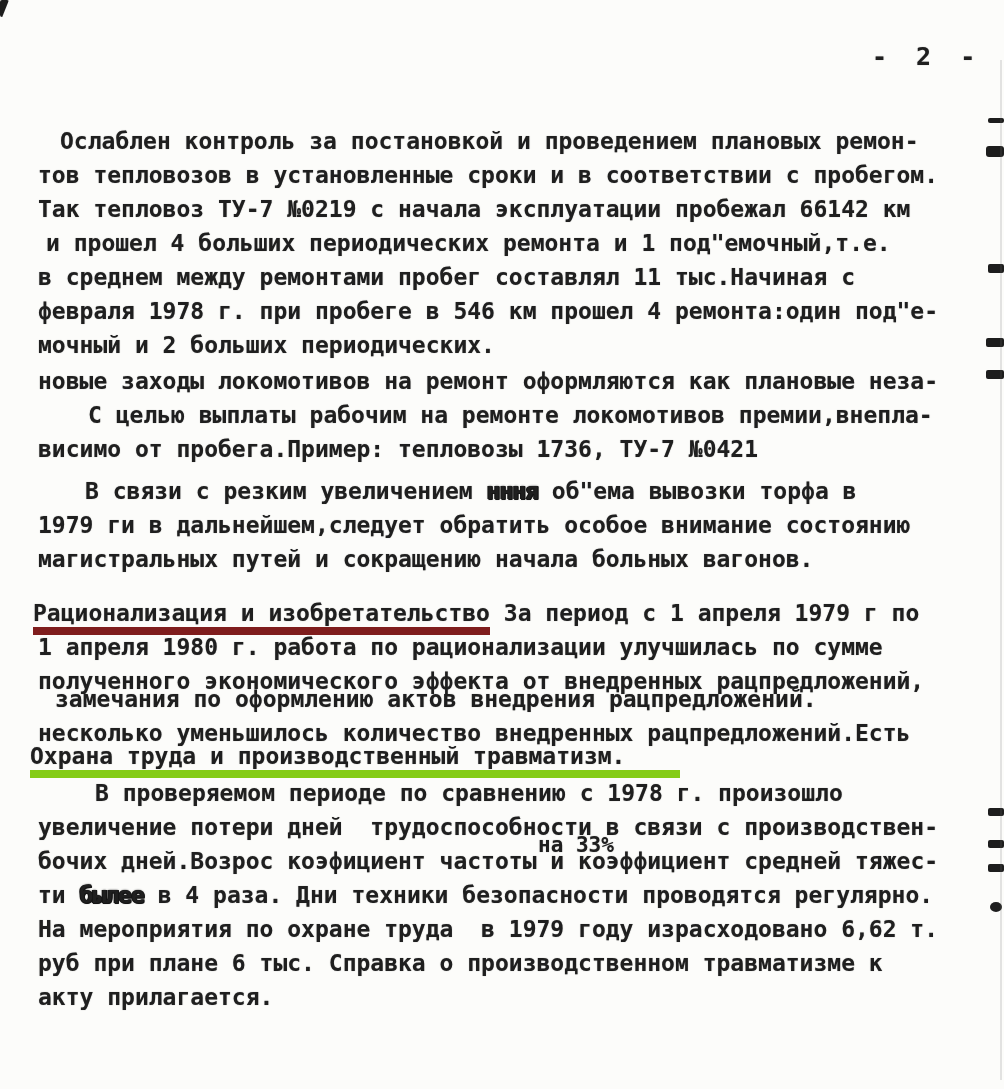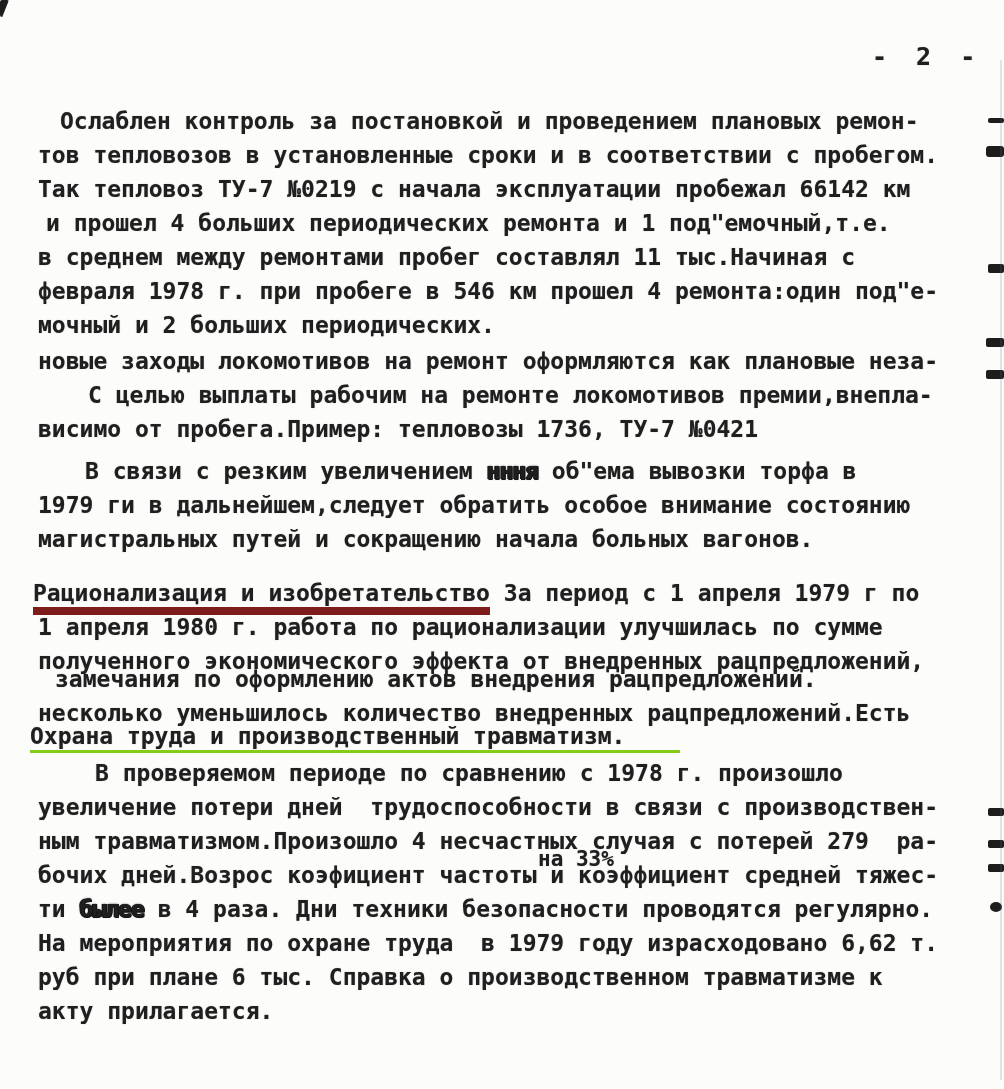--- a/index.html
+++ b/index.html
@@ -6,32 +6,32 @@
   #page{
     position:relative;
     width:1004px;height:1089px;
     background:#fcfcfa;
     overflow:hidden;
     font-family:"DejaVu Sans Mono","Liberation Mono",monospace;
     font-weight:700;
     color:#1f1f1f;
     text-shadow:0 0 1px rgba(30,30,30,0.45);
   }
-  .para{position:absolute;left:38px;right:6px;}
+  .para{position:absolute;left:38px;right:6px;margin-top:20px;}
   .line{height:34px;line-height:30px;font-size:23px;white-space:pre;position:relative;}
   .ind-22{padding-left:22px;}
   .ind-50{padding-left:50px;}
   .ind-47{padding-left:47px;}
   .ind-57{padding-left:57px;}
   .ind-17{padding-left:17px;}
   .ind-8{padding-left:8px;}
   .tight{margin-top:-16px;}
   .shift-5{margin-left:-5px;}
   .underlined{border-bottom:8px solid #7f1d1d;padding-bottom:1px;}
-  .underline-ext{border-bottom:3px solid #84cc16;padding-bottom:1px;padding-right:55px;}
+  .underline-ext{border-bottom:8px solid #84cc16;padding-bottom:1px;padding-right:55px;}
   .overtype{
     letter-spacing:-1px;
     text-shadow:1px 0 0 #151515,-1px 0 0 #151515,0 1px 0 #151515,1px 1px 0 #151515,0 0 2px rgba(0,0,0,.8);
   }
   .sup{
     position:absolute;left:500px;top:-16px;
     font-size:21px;white-space:pre;
     text-shadow:0 0 1px rgba(30,30,30,0.5);
   }
   #page-number{
@@ -79,21 +79,20 @@
     <div class="line">несколько уменьшилось количество внедренных рацпредложений.Есть</div>
   </div>
 
   <div class="para" style="top:721px;left:30px;">
     <div class="line"><span class="underline-ext">Охрана труда и производственный травматизм.</span></div>
   </div>
 
   <div class="para" style="top:758px;">
     <div class="line ind-57">В проверяемом периоде по сравнению с 1978 г. произошло</div>
     <div class="line">увеличение потери дней  трудоспособности в связи с производствен-</div>
-    <div class="line">ным травматизмом.Произошло 4 несчастных случая с потерей 279  ра-</div>
     <div class="line"><span>бочих дней.Возрос коэфициент частоты </span><span class="sup">на 33%</span><span>и коэффициент средней тяжес-</span></div>
     <div class="line"><span>ти </span><span class="overtype">былее</span><span> в 4 раза. Дни техники безопасности проводятся регулярно.</span></div>
     <div class="line">На мероприятия по охране труда  в 1979 году израсходовано 6,62 т.</div>
     <div class="line">руб при плане 6 тыс. Справка о производственном травматизме к</div>
     <div class="line">акту прилагается.</div>
   </div>
 
   <div class="artifact" id="artifact-corner"></div>
   <div class="artifact" style="left:988px;top:118px;width:16px;height:5px;"></div>
   <div class="artifact" style="left:986px;top:146px;width:18px;height:11px;border-radius:3px;"></div>

